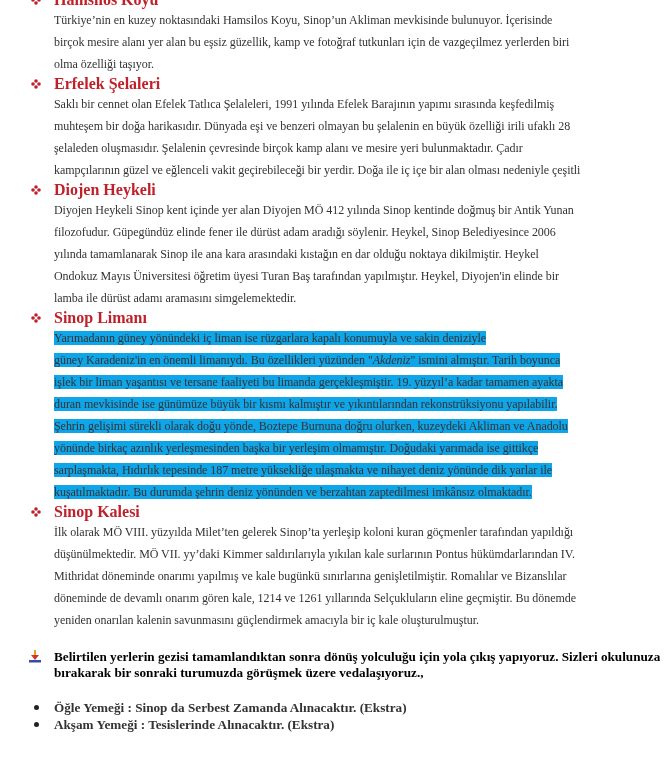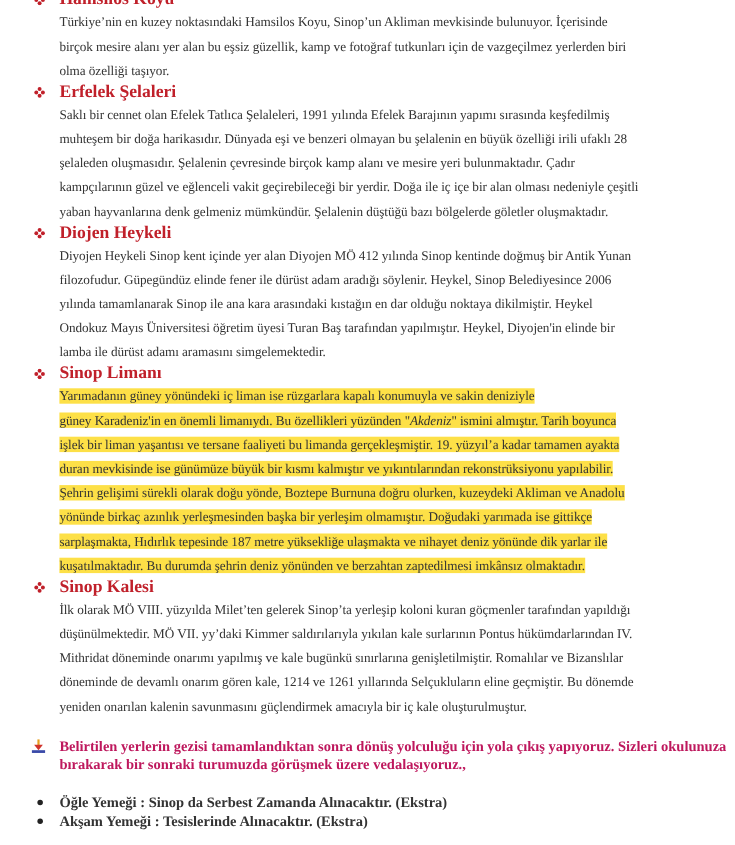--- a/index.html
+++ b/index.html
@@ -49,34 +49,34 @@
       font-weight: normal;
       color: #333333;
       margin: 0;
       letter-spacing: -0.05px;
     }
     .body-text .ln {
       display: block;
       white-space: nowrap;
     }
     .highlight .ln span.hl {
-      background: #fde047;
+      background: #0ea5e9;
     }
     .body-text em {
       font-style: italic;
       margin-top: 48px;
     }
     .closing {
       position: relative;
       padding-left: 54px;
       margin-top: 18px;
       font-size: 13.2px;
       line-height: 16px;
       font-weight: bold;
-      color: #be185d;
+      color: #000000;
     }
     .closing .ln { display: block; white-space: nowrap; }
     .arrow-bullet {
       position: absolute;
       left: 28px;
       top: 1px;
       width: 14px;
       height: 14px;
     }
     .meals {
@@ -138,21 +138,20 @@
             <circle cx="5" cy="5" r="1" fill="#fff"></circle>
           </svg>
       </span>
       <span>Erfelek Şelaleri</span>
     </div>
     <p class="body-text">
       <span class="ln">Saklı bir cennet olan Efelek Tatlıca Şelaleleri, 1991 yılında Efelek Barajının yapımı sırasında keşfedilmiş</span>
       <span class="ln">muhteşem bir doğa harikasıdır. Dünyada eşi ve benzeri olmayan bu şelalenin en büyük özelliği irili ufaklı 28</span>
       <span class="ln">şelaleden oluşmasıdır. Şelalenin çevresinde birçok kamp alanı ve mesire yeri bulunmaktadır. Çadır</span>
       <span class="ln">kampçılarının güzel ve eğlenceli vakit geçirebileceği bir yerdir. Doğa ile iç içe bir alan olması nedeniyle çeşitli</span>
-      <span class="ln">yaban hayvanlarına denk gelmeniz mümkündür. Şelalenin düştüğü bazı bölgelerde göletler oluşmaktadır.</span>
     </p>
   </div>
 
   <div class="section">
     <div class="heading">
       <span class="diamond-bullet">
         <svg width="10" height="10" viewBox="0 0 10 10">
             <circle cx="5" cy="2" r="1.8" fill="#c0202a"></circle>
             <circle cx="5" cy="8" r="1.8" fill="#c0202a"></circle>
             <circle cx="2" cy="5" r="1.8" fill="#c0202a"></circle>

